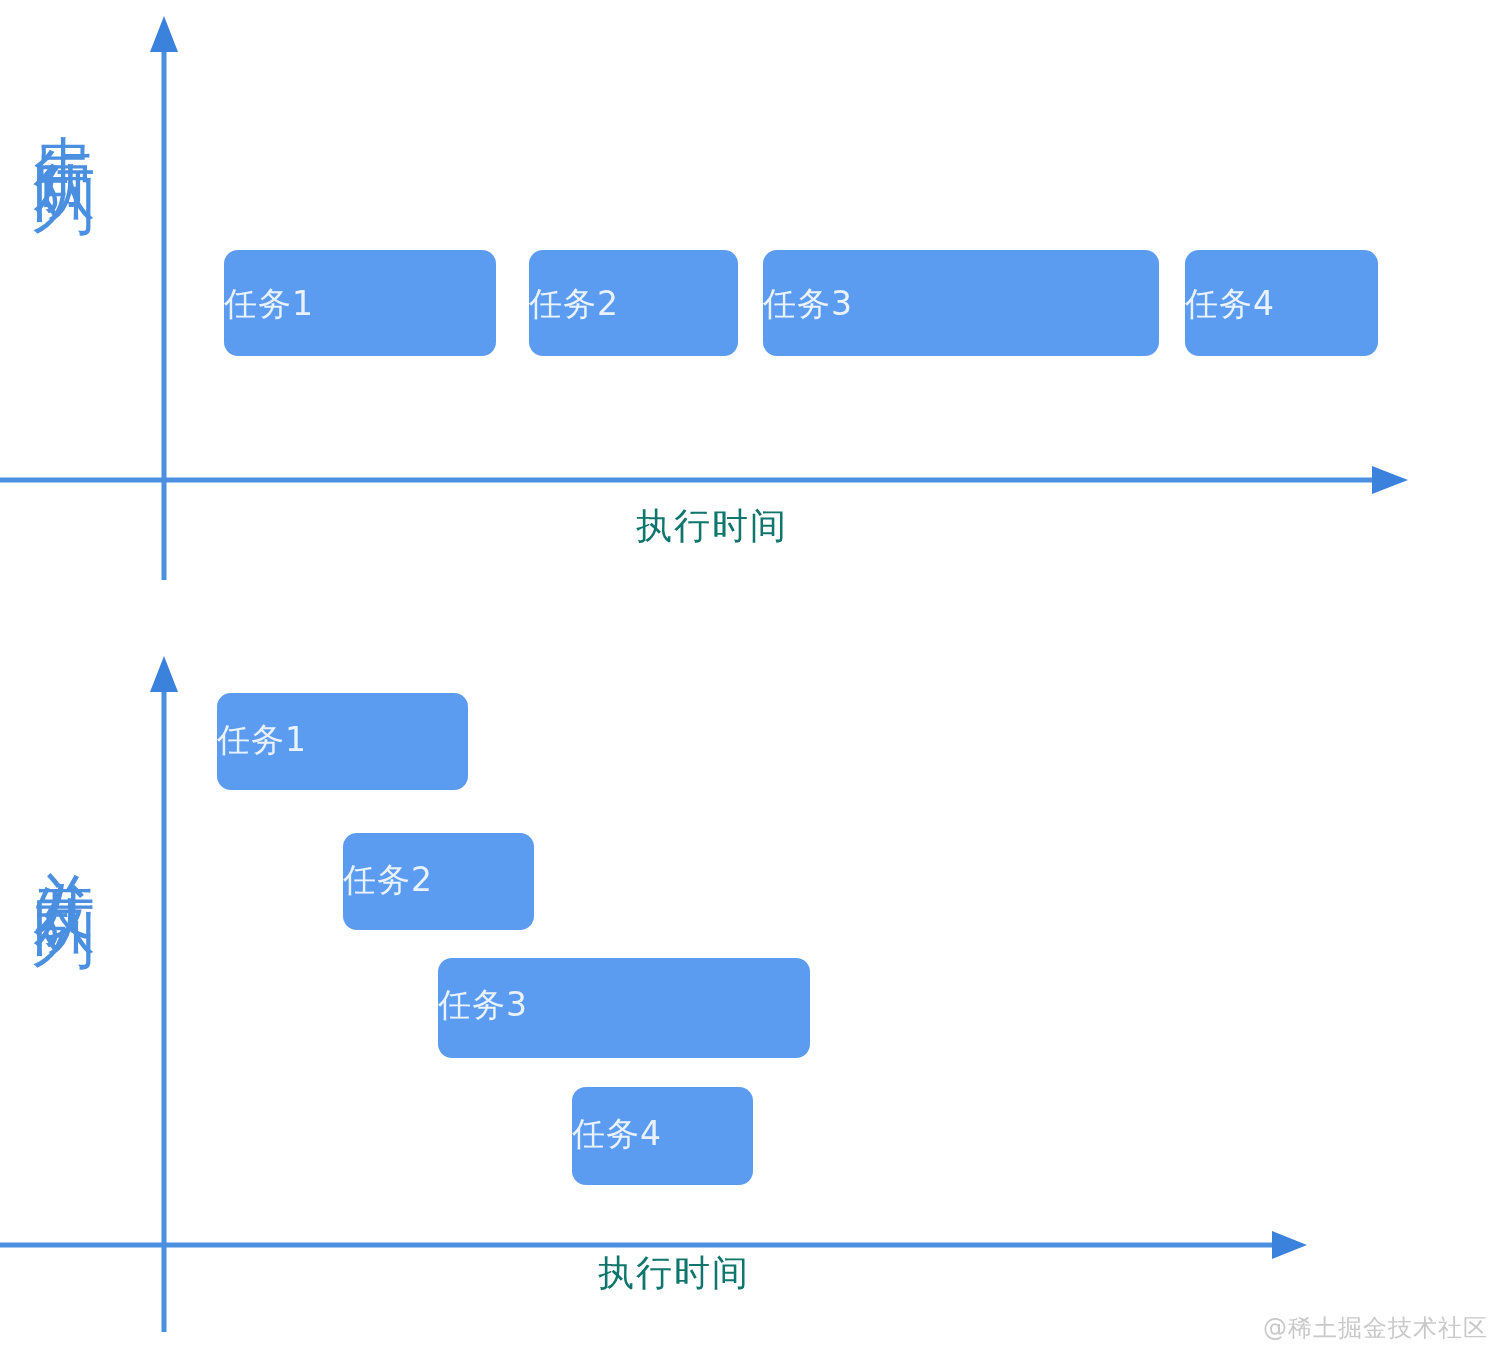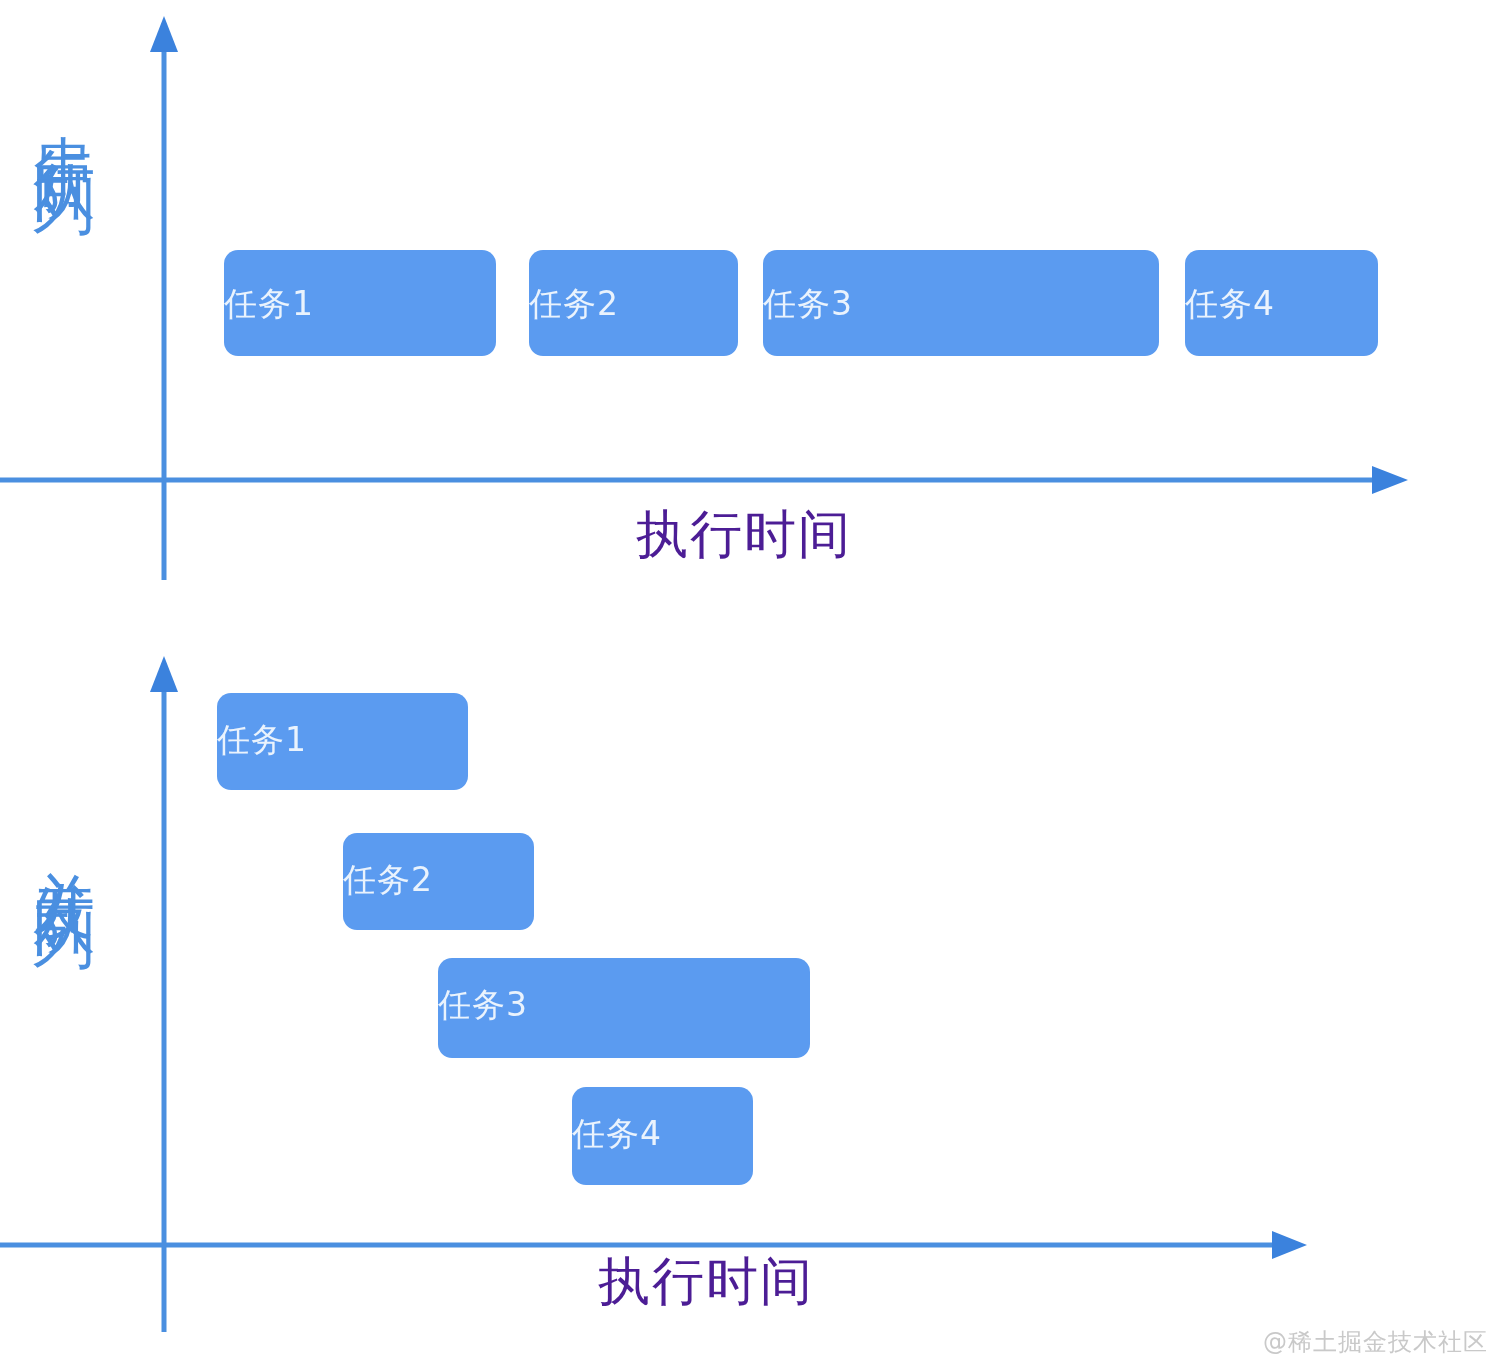--- a/index.html
+++ b/index.html
@@ -45,23 +45,23 @@
     line-height: 1;
     color: #4a8fe0;
     font-weight: 400;
     white-space: nowrap;
     font-family: "DejaVu Sans", "Liberation Sans", sans-serif;
   }
 
   
   .axis-label {
     position: absolute;
-    font-size: 52px;
+    font-size: 36px;
     line-height: 1;
-    color: #4c1d95;
+    color: #0f766e;
     letter-spacing: 2px;
     white-space: nowrap;
     font-family: "DejaVu Sans", "Liberation Sans", sans-serif;
   }
 
   
   .task-bar {
     position: absolute;
     background: #5b9bf0;
     border-radius: 14px;
@@ -80,21 +80,21 @@
   
   .task-bar.top-aligned {
     align-items: flex-start;
     padding-top: 30px;
   }
 
   
   #watermark {
     position: absolute;
     right: 24px;
-    bottom: 4px;
+    bottom: 18px;
     font-size: 24px;
     color: #c9c9c9;
     letter-spacing: 1px;
     white-space: nowrap;
     font-family: "DejaVu Sans", "Liberation Sans", sans-serif;
   }
 </style>
 </head>
 <body>
 

